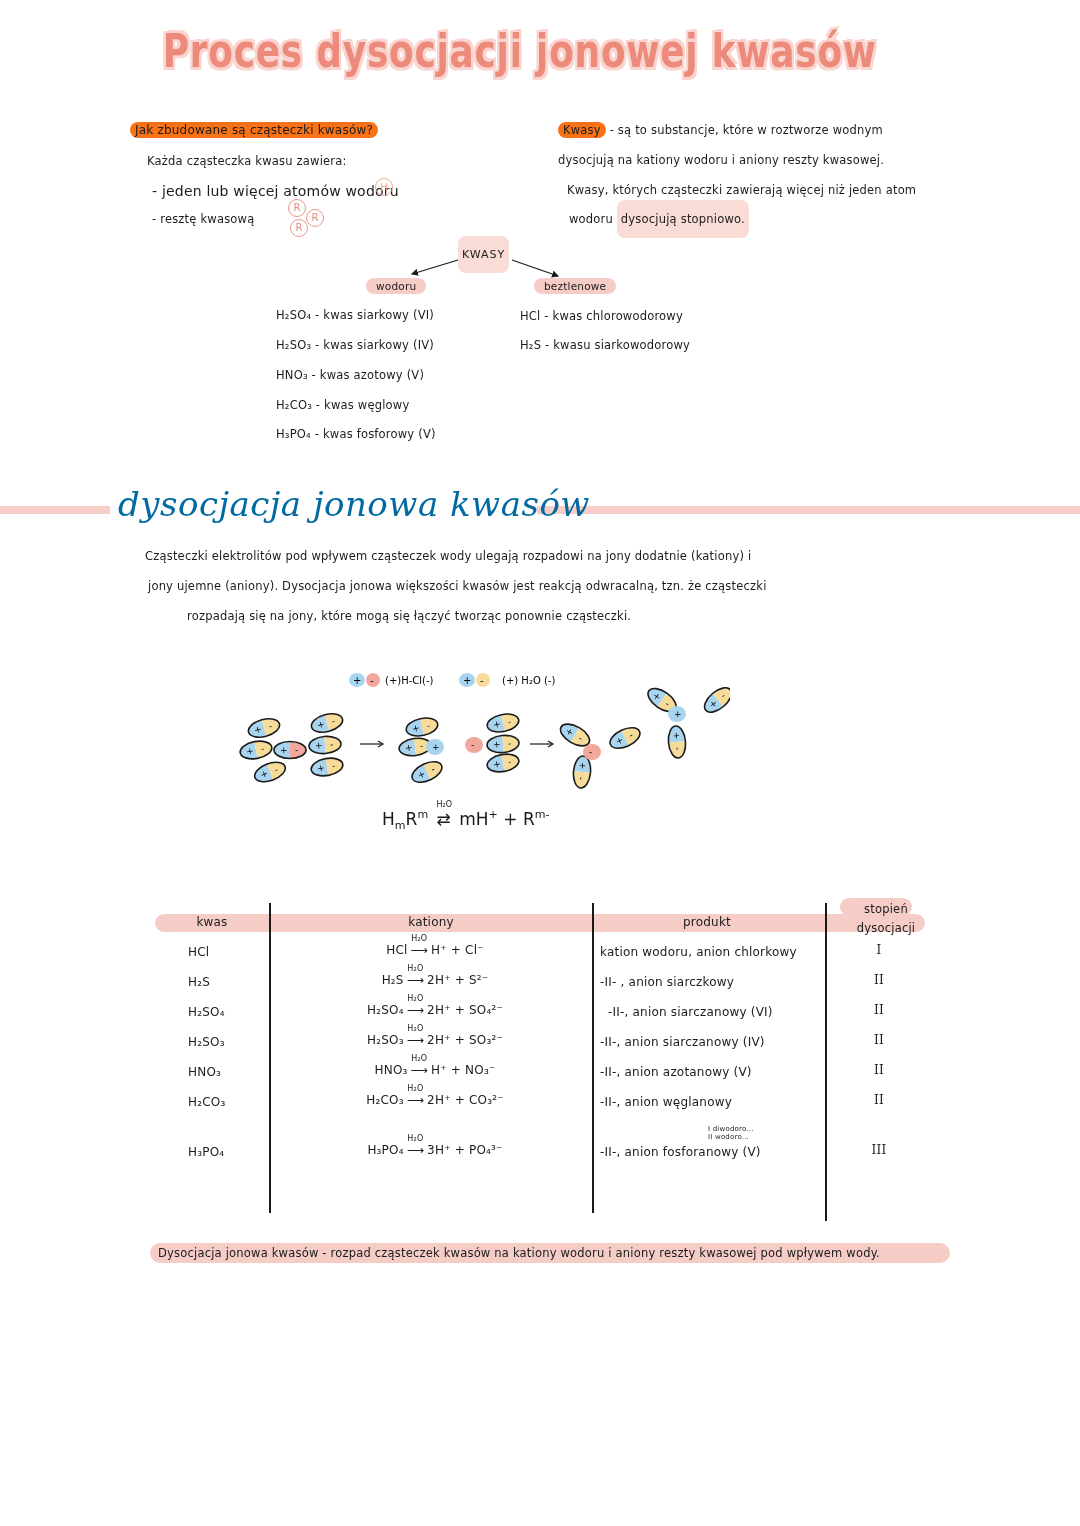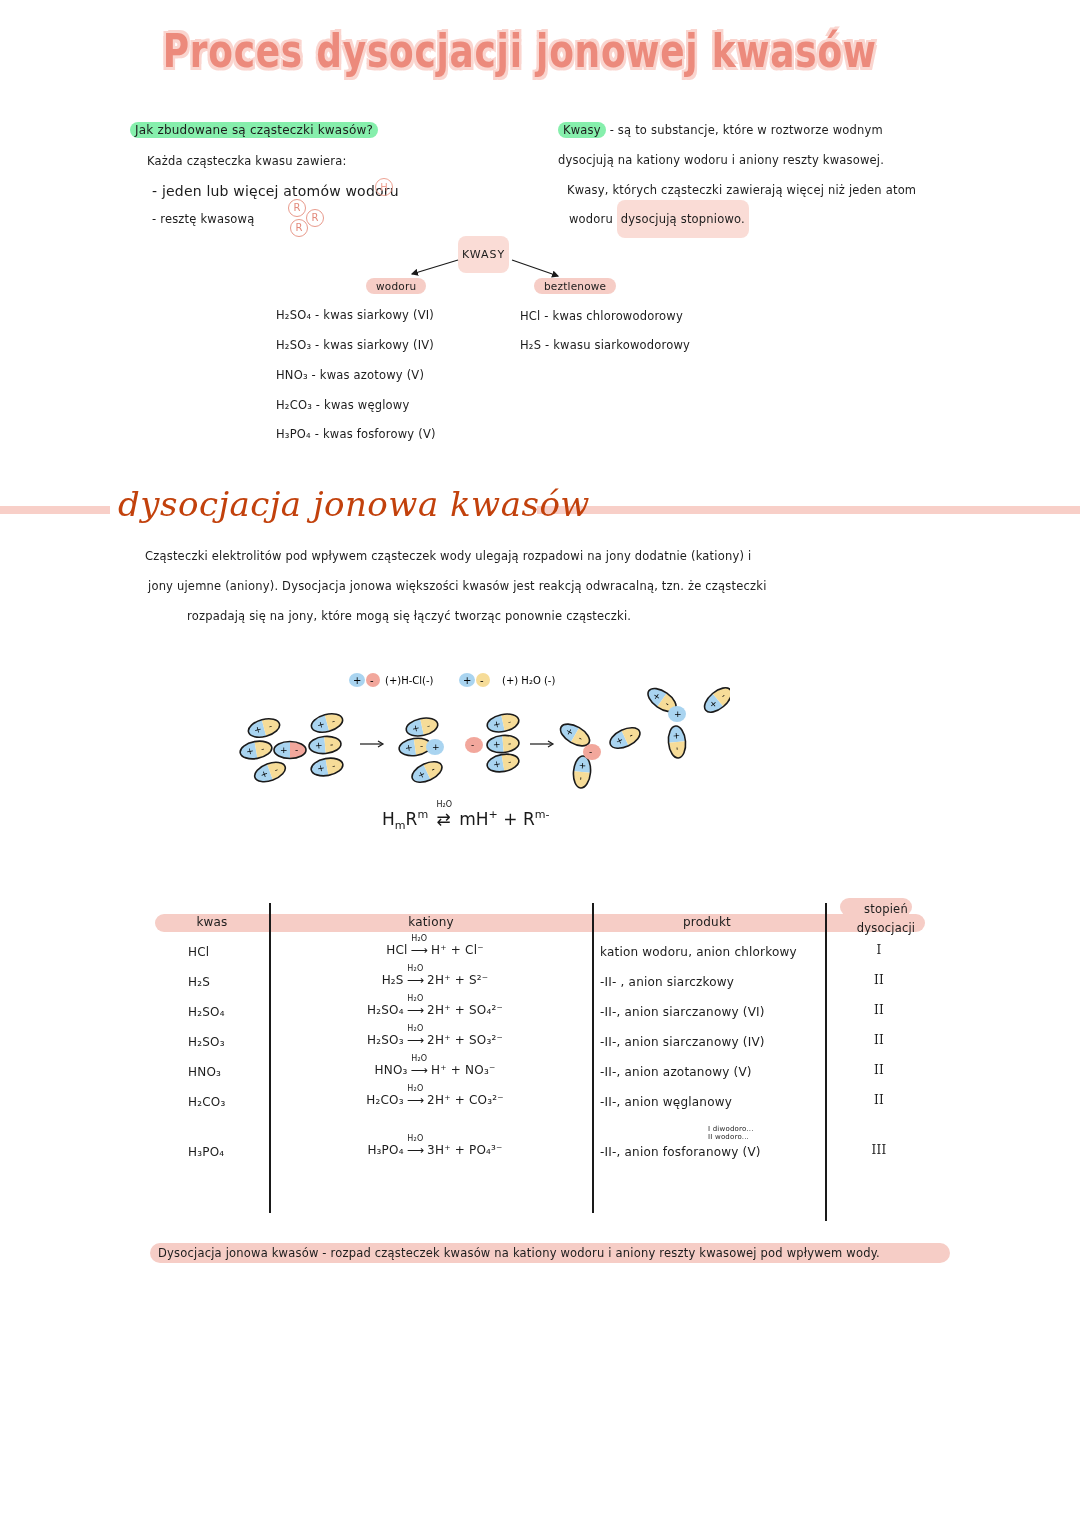--- a/index.html
+++ b/index.html
@@ -1,20 +1,20 @@
 <!DOCTYPE html>
 <html><head>
 <meta charset="utf-8">
 <style>
   html, body { margin:0; padding:0; background:#ffffff; }
   body { width:1080px; height:1526px; position:relative; overflow:hidden;
          font-family:"DejaVu Sans", sans-serif; color:#1a1a1a; }
   .abs { position:absolute; }
   .hand { font-family:"DejaVu Sans", sans-serif; font-size:12px; letter-spacing:0.2px; color:#1c1c1c; }
-  .hl { background:#86efac; border-radius:8px; padding:1px 5px; }
+  .hl { background:#f97316; border-radius:8px; padding:1px 5px; }
   .hl-soft { background:#fadcd6; border-radius:8px; padding:12px 4px; }
 
   
   #title { left:180px; top:14px; width:680px; height:74px; display:flex; align-items:center; justify-content:center; }
   #title span { font-family:"DejaVu Sans", sans-serif; font-size:46px; font-weight:bold; color:#ec8a7c;
     letter-spacing:1px; transform:scaleX(0.78); display:inline-block; white-space:nowrap;
     text-shadow: 0 0 0 #f8cfc8, 3px 3px 0 #fad5cf, -3px -2px 0 #fad5cf, 3px -3px 0 #fad5cf, -3px 3px 0 #fad5cf; }
 
   
   #q-heading { left:130px; top:123px; font-size:12px; }
@@ -30,21 +30,21 @@
   .def-line { left:558px; font-size:11.5px; white-space:nowrap; }
 
   
   #kwasy-node { left:458px; top:248px; font-size:11px; letter-spacing:1px; }
   .cat { font-size:10.5px; background:#f6cdc6; border-radius:9px; padding:2px 10px; }
   .acid-line { font-size:11.5px; white-space:nowrap; }
 
   
   .div-bar { height:8px; background:#f8cfc8; top:506px; }
   #divider-title { left:118px; top:484px; font-family:"DejaVu Serif", serif; font-style:italic;
-    font-size:34px; color:#c2410c; letter-spacing:0.5px; }
+    font-size:34px; color:#0369a1; letter-spacing:0.5px; }
 
   
   .para { left:145px; font-size:11.5px; white-space:nowrap; }
 
   
   #diagram { left:230px; top:655px; }
 
   
   #general-eq { left:382px; top:808px; font-size:17px; white-space:nowrap; }
   sub, sup { font-size:65%; }
@@ -324,21 +324,21 @@
       <div class="abs hand cell c-kwas" style="top: 945px;">HCl</div>
       <div class="abs hand cell c-reak" style="top: 943px;"><span>HCl</span><span class="arrow-h2o"><span class="lbl">H₂O</span>⟶</span><span>H⁺ + Cl⁻</span></div>
       <div class="abs hand cell c-prod" style="top: 945px;">kation wodoru, anion chlorkowy</div>
       <div class="abs hand cell c-deg" style="top: 943px;">I</div>
       <div class="abs hand cell c-kwas" style="top: 975px;">H₂S</div>
       <div class="abs hand cell c-reak" style="top: 973px;"><span>H₂S</span><span class="arrow-h2o"><span class="lbl">H₂O</span>⟶</span><span>2H⁺ + S²⁻</span></div>
       <div class="abs hand cell c-prod" style="top: 975px;">-II- , anion siarczkowy</div>
       <div class="abs hand cell c-deg" style="top: 973px;">II</div>
       <div class="abs hand cell c-kwas" style="top: 1005px;">H₂SO₄</div>
       <div class="abs hand cell c-reak" style="top: 1003px;"><span>H₂SO₄</span><span class="arrow-h2o"><span class="lbl">H₂O</span>⟶</span><span>2H⁺ + SO₄²⁻</span></div>
-      <div class="abs hand cell c-prod" style="top: 1005px;">-II-, anion siarczanowy (VI)</div>
+      <div class="abs hand cell c-prod" style="top: 1005px; margin-left: 8px;">-II-, anion siarczanowy (VI)</div>
       <div class="abs hand cell c-deg" style="top: 1003px;">II</div>
       <div class="abs hand cell c-kwas" style="top: 1035px;">H₂SO₃</div>
       <div class="abs hand cell c-reak" style="top: 1033px;"><span>H₂SO₃</span><span class="arrow-h2o"><span class="lbl">H₂O</span>⟶</span><span>2H⁺ + SO₃²⁻</span></div>
       <div class="abs hand cell c-prod" style="top: 1035px;">-II-, anion siarczanowy (IV)</div>
       <div class="abs hand cell c-deg" style="top: 1033px;">II</div>
       <div class="abs hand cell c-kwas" style="top: 1065px;">HNO₃</div>
       <div class="abs hand cell c-reak" style="top: 1063px;"><span>HNO₃</span><span class="arrow-h2o"><span class="lbl">H₂O</span>⟶</span><span>H⁺ + NO₃⁻</span></div>
       <div class="abs hand cell c-prod" style="top: 1065px;">-II-, anion azotanowy (V)</div>
       <div class="abs hand cell c-deg" style="top: 1063px;">II</div>
       <div class="abs hand cell c-kwas" style="top: 1095px;">H₂CO₃</div>

